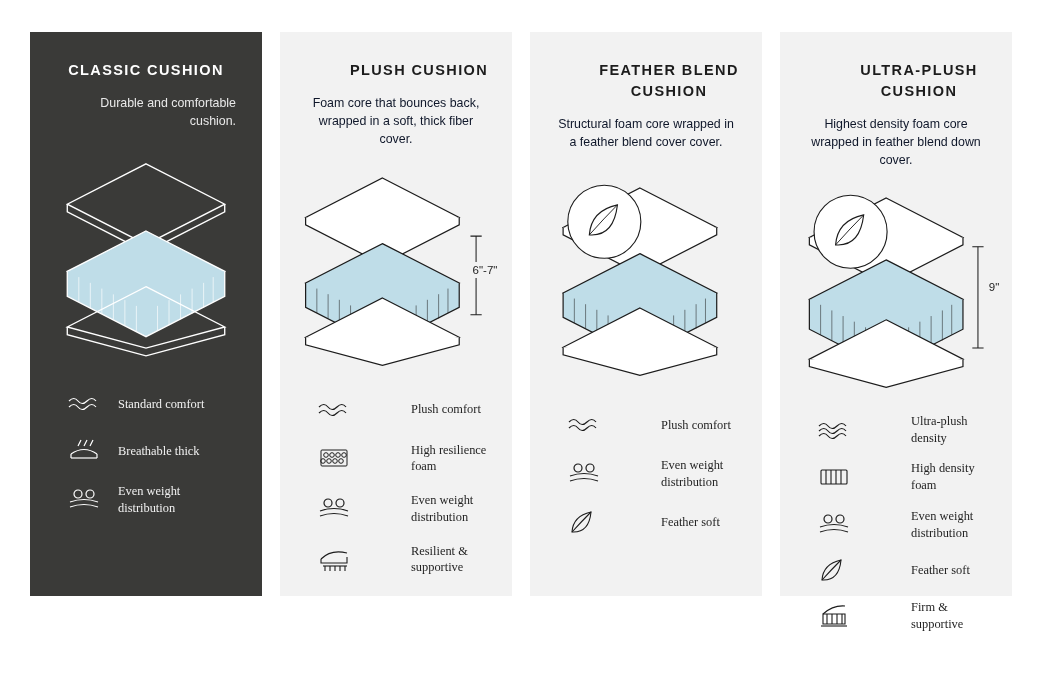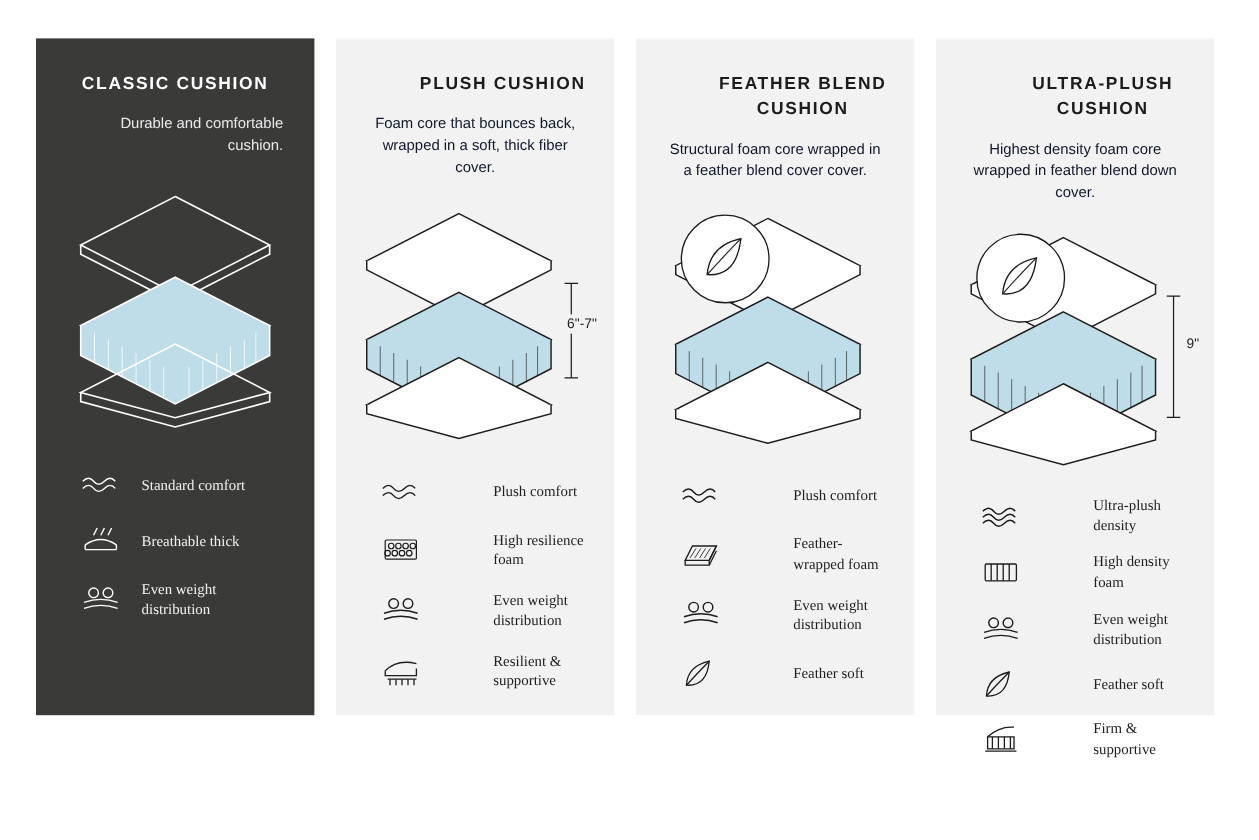--- a/index.html
+++ b/index.html
@@ -282,36 +282,20 @@
         <span class="feature-icon">
           <svg width="34" height="20" viewBox="0 0 34 20" fill="none" stroke="#1c1c1c" stroke-width="1.2">
             <path d="M2 7 q5 -5 9 0 t9 0 t9 0"></path>
             <path d="M2 13 q5 -5 9 0 t9 0 t9 0"></path>
           </svg>
         </span>
         <span class="feature-label">Plush comfort</span>
       </div>
       <div class="feature">
         <span class="feature-icon">
-          <svg width="34" height="26" viewBox="0 0 34 26" fill="none" stroke="#1c1c1c" stroke-width="1.1">
-            <path d="M10 6 L30 6 L24 18 L4 18 Z"></path>
-            <path d="M4 18 L4 22 L24 22 L24 18"></path>
-            <path d="M24 18 L30 6 M24 22 L30 10"></path>
-            <g stroke-width="0.7">
-              <path d="M13 8 L8 16"></path>
-                <path d="M17 8 L12 16"></path>
-                <path d="M21 8 L16 16"></path>
-                <path d="M25 8 L20 16"></path>
-            </g>
-          </svg>
-        </span>
-        <span class="feature-label">Feather-wrapped foam</span>
-      </div>
-      <div class="feature">
-        <span class="feature-icon">
           <svg width="34" height="26" viewBox="0 0 34 26" fill="none" stroke="#1c1c1c" stroke-width="1.2">
             <circle cx="11" cy="7" r="4"></circle>
             <circle cx="23" cy="7" r="4"></circle>
             <path d="M3 15 q14 -5 28 0"></path>
             <path d="M3 20 q14 -5 28 0"></path>
           </svg>
         </span>
         <span class="feature-label">Even weight distribution</span>
       </div>
       <div class="feature">

